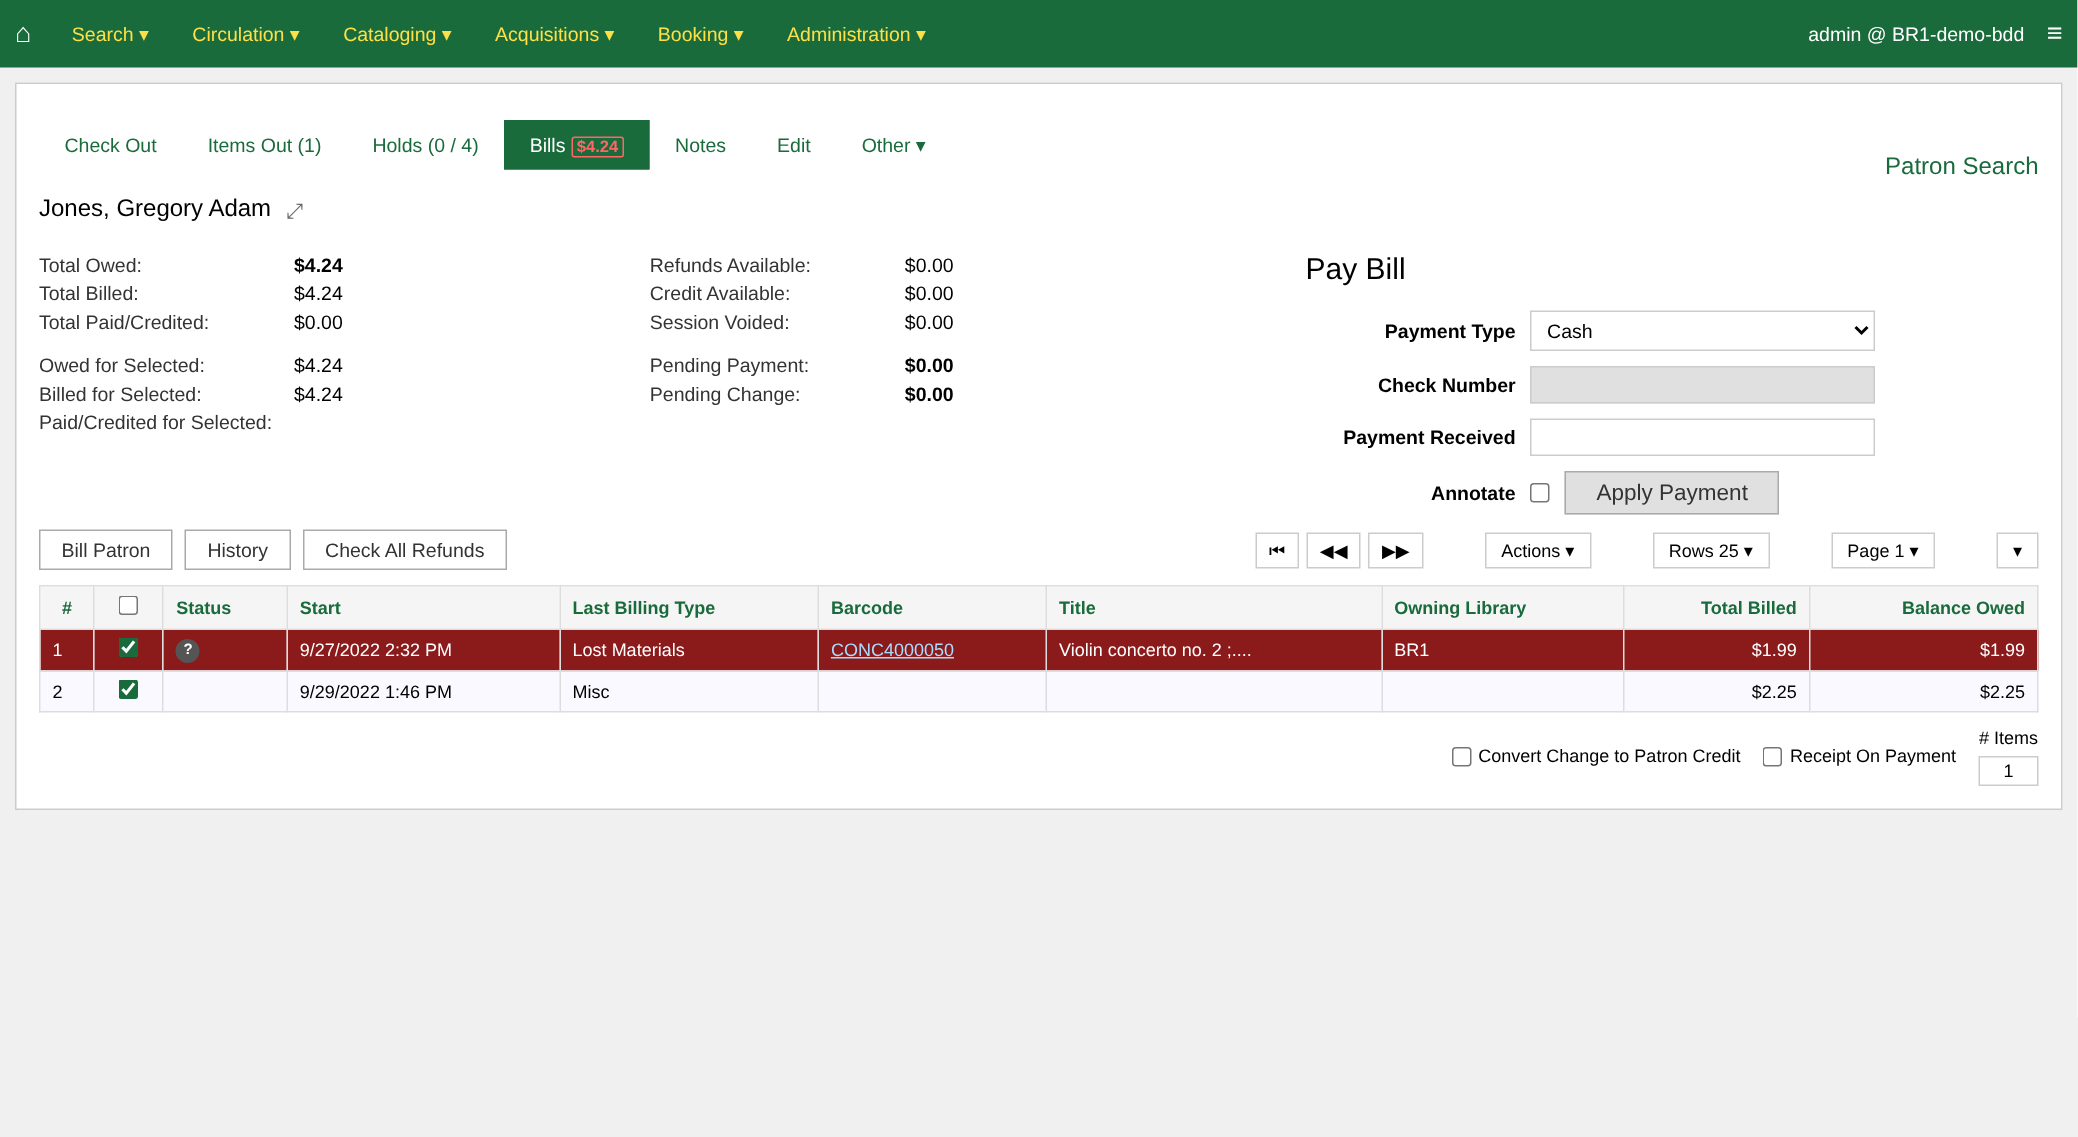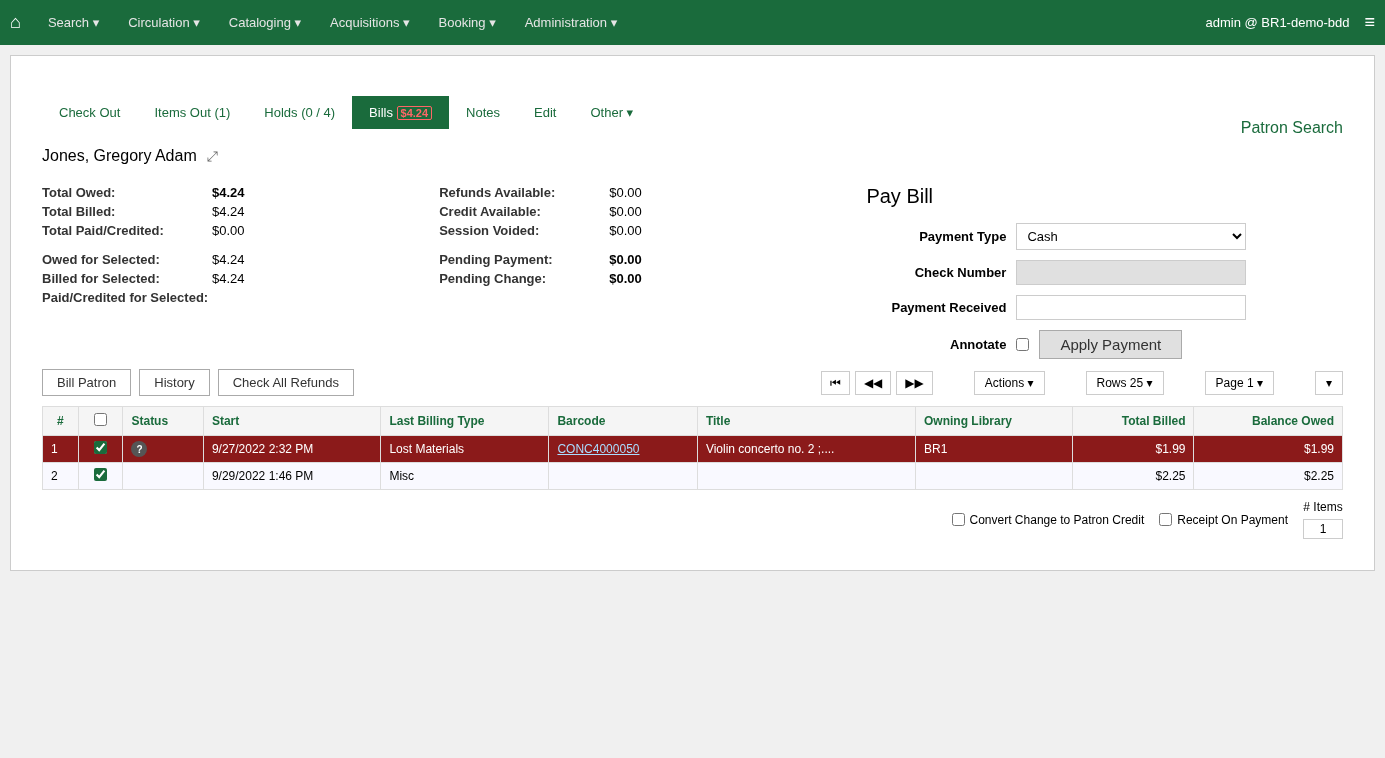--- a/index.html
+++ b/index.html
@@ -18,39 +18,39 @@
       margin-right: 15px;
       font-size: 18px;
       cursor: pointer;
     }
     .top-nav .nav-items {
       display: flex;
       gap: 5px;
       flex: 1;
     }
     .top-nav .nav-item {
-      color: #e5e5e5;
+      color: #fde047;
       padding: 10px 12px;
       cursor: pointer;
       font-size: 13px;
       white-space: nowrap;
     }
     .top-nav .right-section {
       display: flex;
       align-items: center;
       gap: 15px;
     }
     .top-nav .user-info { font-size: 13px; }
     .hamburger { font-size: 18px; cursor: pointer; }
 
     
     .main-content {
       background: white;
       margin: 10px;
-      padding: 31px;
+      padding: 15px;
       border: 1px solid #ccc;
     }
 
     
     .tabs-row {
       display: flex;
       align-items: center;
       border-bottom: none;
       margin-bottom: 10px;
       gap: 0;
@@ -108,21 +108,20 @@
       flex: 1;
     }
     .summary-row {
       display: flex;
       margin-bottom: 4px;
       gap: 10px;
     }
     .summary-label {
       color: #333;
       min-width: 160px;
-      font-weight: bold;
     }
     .summary-value {
       font-weight: normal;
     }
     .summary-value.bold { font-weight: bold; }
 
     
     .pay-bill-section {
       flex: 1.2;
       border-left: none;

